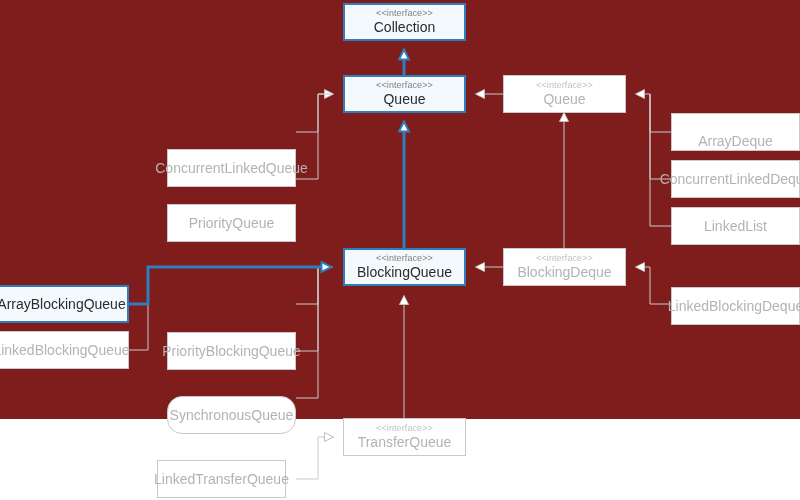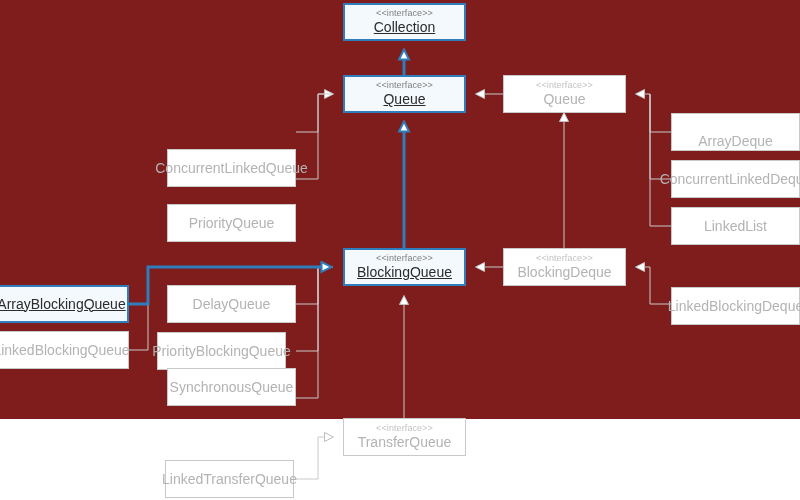--- a/index.html
+++ b/index.html
@@ -31,21 +31,21 @@
     line-height:17px;
     white-space:nowrap;
   }
   
   .node.hl{
     background:#f4f9fd;
     border:2px solid #2e7ebd;
     color:#333333;
   }
   .node.hl .stereo{color:#7f7f7f;}
-  .node.hl .nm{color:#2b2b2b;text-decoration:underline;}
+  .node.hl .nm{color:#2b2b2b;}
 </style>
 </head>
 <body>
 
 <div id="canvas">
 
   <svg class="wires" viewBox="0 0 800 500" xmlns="http://www.w3.org/2000/svg">
     <defs>
       <marker id="tri-gray" markerWidth="11" markerHeight="11" refX="9.5" refY="5.5" orient="auto" markerUnits="userSpaceOnUse">
         <path d="M1,1 L10,5.5 L1,10 z" fill="#ffffff" stroke="#bfbfbf" stroke-width="1"></path>
@@ -145,33 +145,30 @@
   </div>
 
   <div class="node hl" style="left:-6px;top:285px;width:135px;height:38px;">
     <span class="nm">ArrayBlockingQueue</span>
   </div>
 
   <div class="node" style="left:-6px;top:331px;width:135px;height:38px;">
     <span class="nm">LinkedBlockingQueue</span>
   </div>
 
-  <div class="node" style="left:167px;top:285px;width:129px;height:38px;">
-    <span class="nm">DelayQueue</span>
-  </div>
 
-  <div class="node" style="left:157px;top:332px;width:129px;height:38px;">
+  <div class="node" style="left:167px;top:332px;width:129px;height:38px;">
     <span class="nm">PriorityBlockingQueue</span>
   </div>
 
-  <div class="node" style="left:167px;top:368px;width:129px;height:38px;">
+  <div class="node" style="left:167px;top:396px;width:129px;height:38px;border-radius:15px;">
     <span class="nm">SynchronousQueue</span>
   </div>
 
-  <div class="node" style="left:165px;top:460px;width:129px;height:38px;">
+  <div class="node" style="left:157px;top:460px;width:129px;height:38px;">
     <span class="nm">LinkedTransferQueue</span>
   </div>
 
   <div class="node" style="left:671px;top:287px;width:129px;height:38px;">
     <span class="nm">LinkedBlockingDeque</span>
   </div>
 
 </div>
 
 </body></html>

